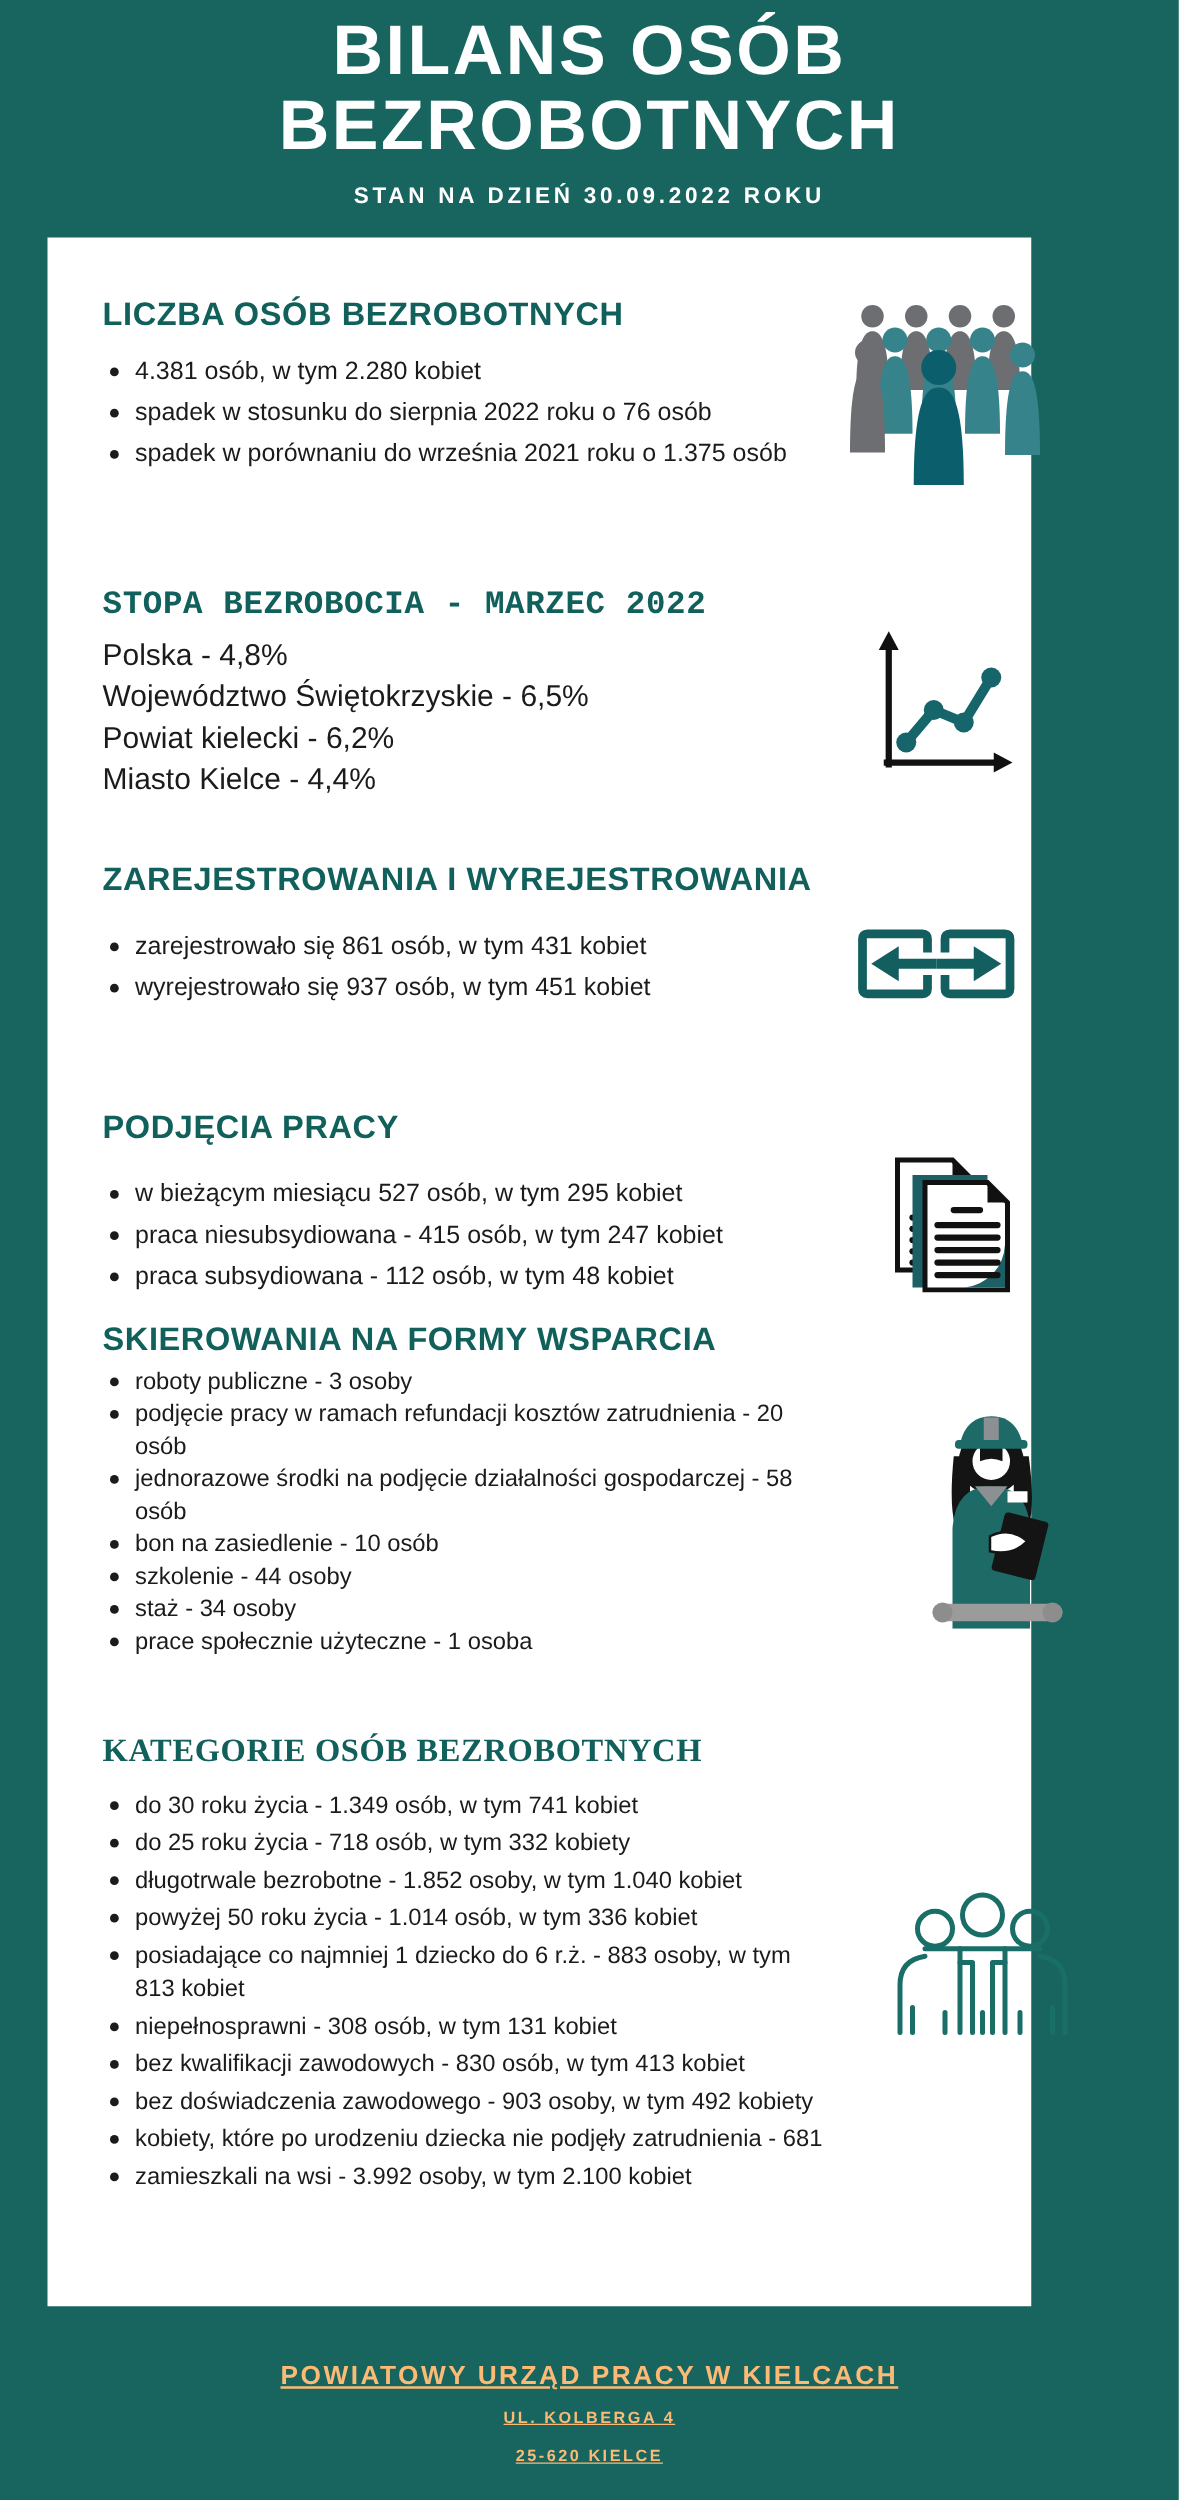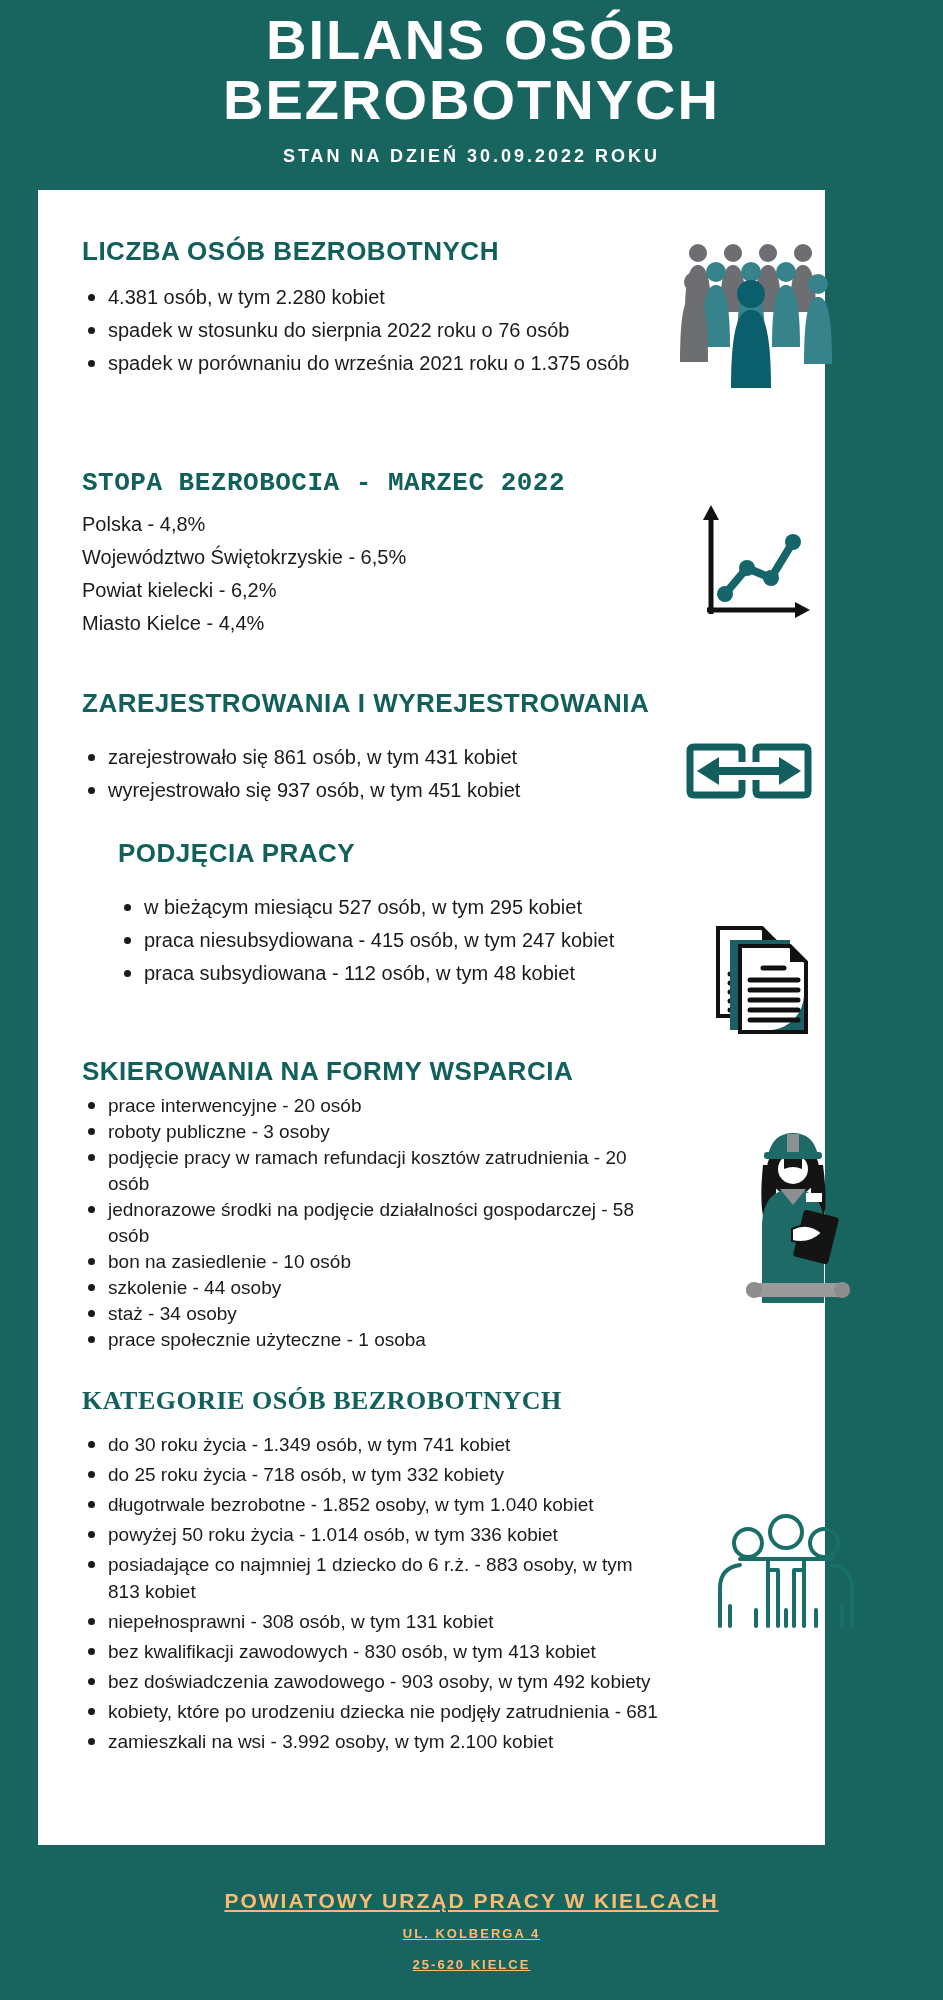--- a/index.html
+++ b/index.html
@@ -34,28 +34,28 @@
   }
   .section ul { list-style:none; }
   ul.bullets li {
     position:relative; padding-left:26px;
     color:#1b1b1b; font-size:20px; line-height:33px;
   }
   ul.bullets li::before {
     content:""; position:absolute; left:6px; top:13px;
     width:7px; height:7px; border-radius:50%; background:#1b1b1b;
   }
-  ul.plain li { color:#1b1b1b; font-size:20px; line-height:33px; }
+  ul.plain li { color:#1b1b1b; font-size:24px; line-height:33px; }
   
   #s1 { top:46px;  width:600px; }
   #s2 { top:278px; width:600px; }
   #s2 h2 { margin-bottom:10px;font-family:Liberation Mono, monospace; }
   #s3 { top:498px; width:600px; }
   #s3 h2 { margin-bottom:22px; }
-  #s4 { top:648px; width:600px;margin-left:36px; }
+  #s4 { top:696px; width:600px; }
   #s4 h2 { margin-bottom:22px; }
   #s5 { top:866px; width:566px; }
   #s5 h2 { margin-bottom:6px; }
   #s5 ul.bullets li { font-size:19px; line-height:26px; }
   #s5 ul.bullets li::before { top:9px; }
   #s6 { top:1196px; width:580px; }
   #s6 h2 { margin-bottom:15px;font-family:Liberation Serif, serif; }
   #s6 ul.bullets li { font-size:19px; line-height:27px; margin-bottom:3px; }
   #s6 ul.bullets li::before { top:10px; }
   
@@ -118,21 +118,20 @@
     <ul class="bullets">
         <li>w bieżącym miesiącu 527 osób, w tym 295 kobiet</li>
         <li>praca niesubsydiowana - 415 osób,  w tym 247 kobiet</li>
         <li>praca subsydiowana - 112 osób, w tym 48 kobiet</li>
       </ul>
   </div>
 
   <div class="section" id="s5">
     <h2>SKIEROWANIA NA FORMY WSPARCIA</h2>
     <ul class="bullets">
-        <li>prace interwencyjne - 20 osób</li>
         <li>roboty publiczne - 3 osoby</li>
         <li>podjęcie pracy w ramach refundacji kosztów zatrudnienia - 20 osób</li>
         <li>jednorazowe środki na podjęcie działalności gospodarczej - 58 osób</li>
         <li>bon na zasiedlenie - 10 osób</li>
         <li>szkolenie - 44 osoby</li>
         <li>staż - 34 osoby</li>
         <li>prace społecznie użyteczne - 1 osoba</li>
       </ul>
   </div>
 

